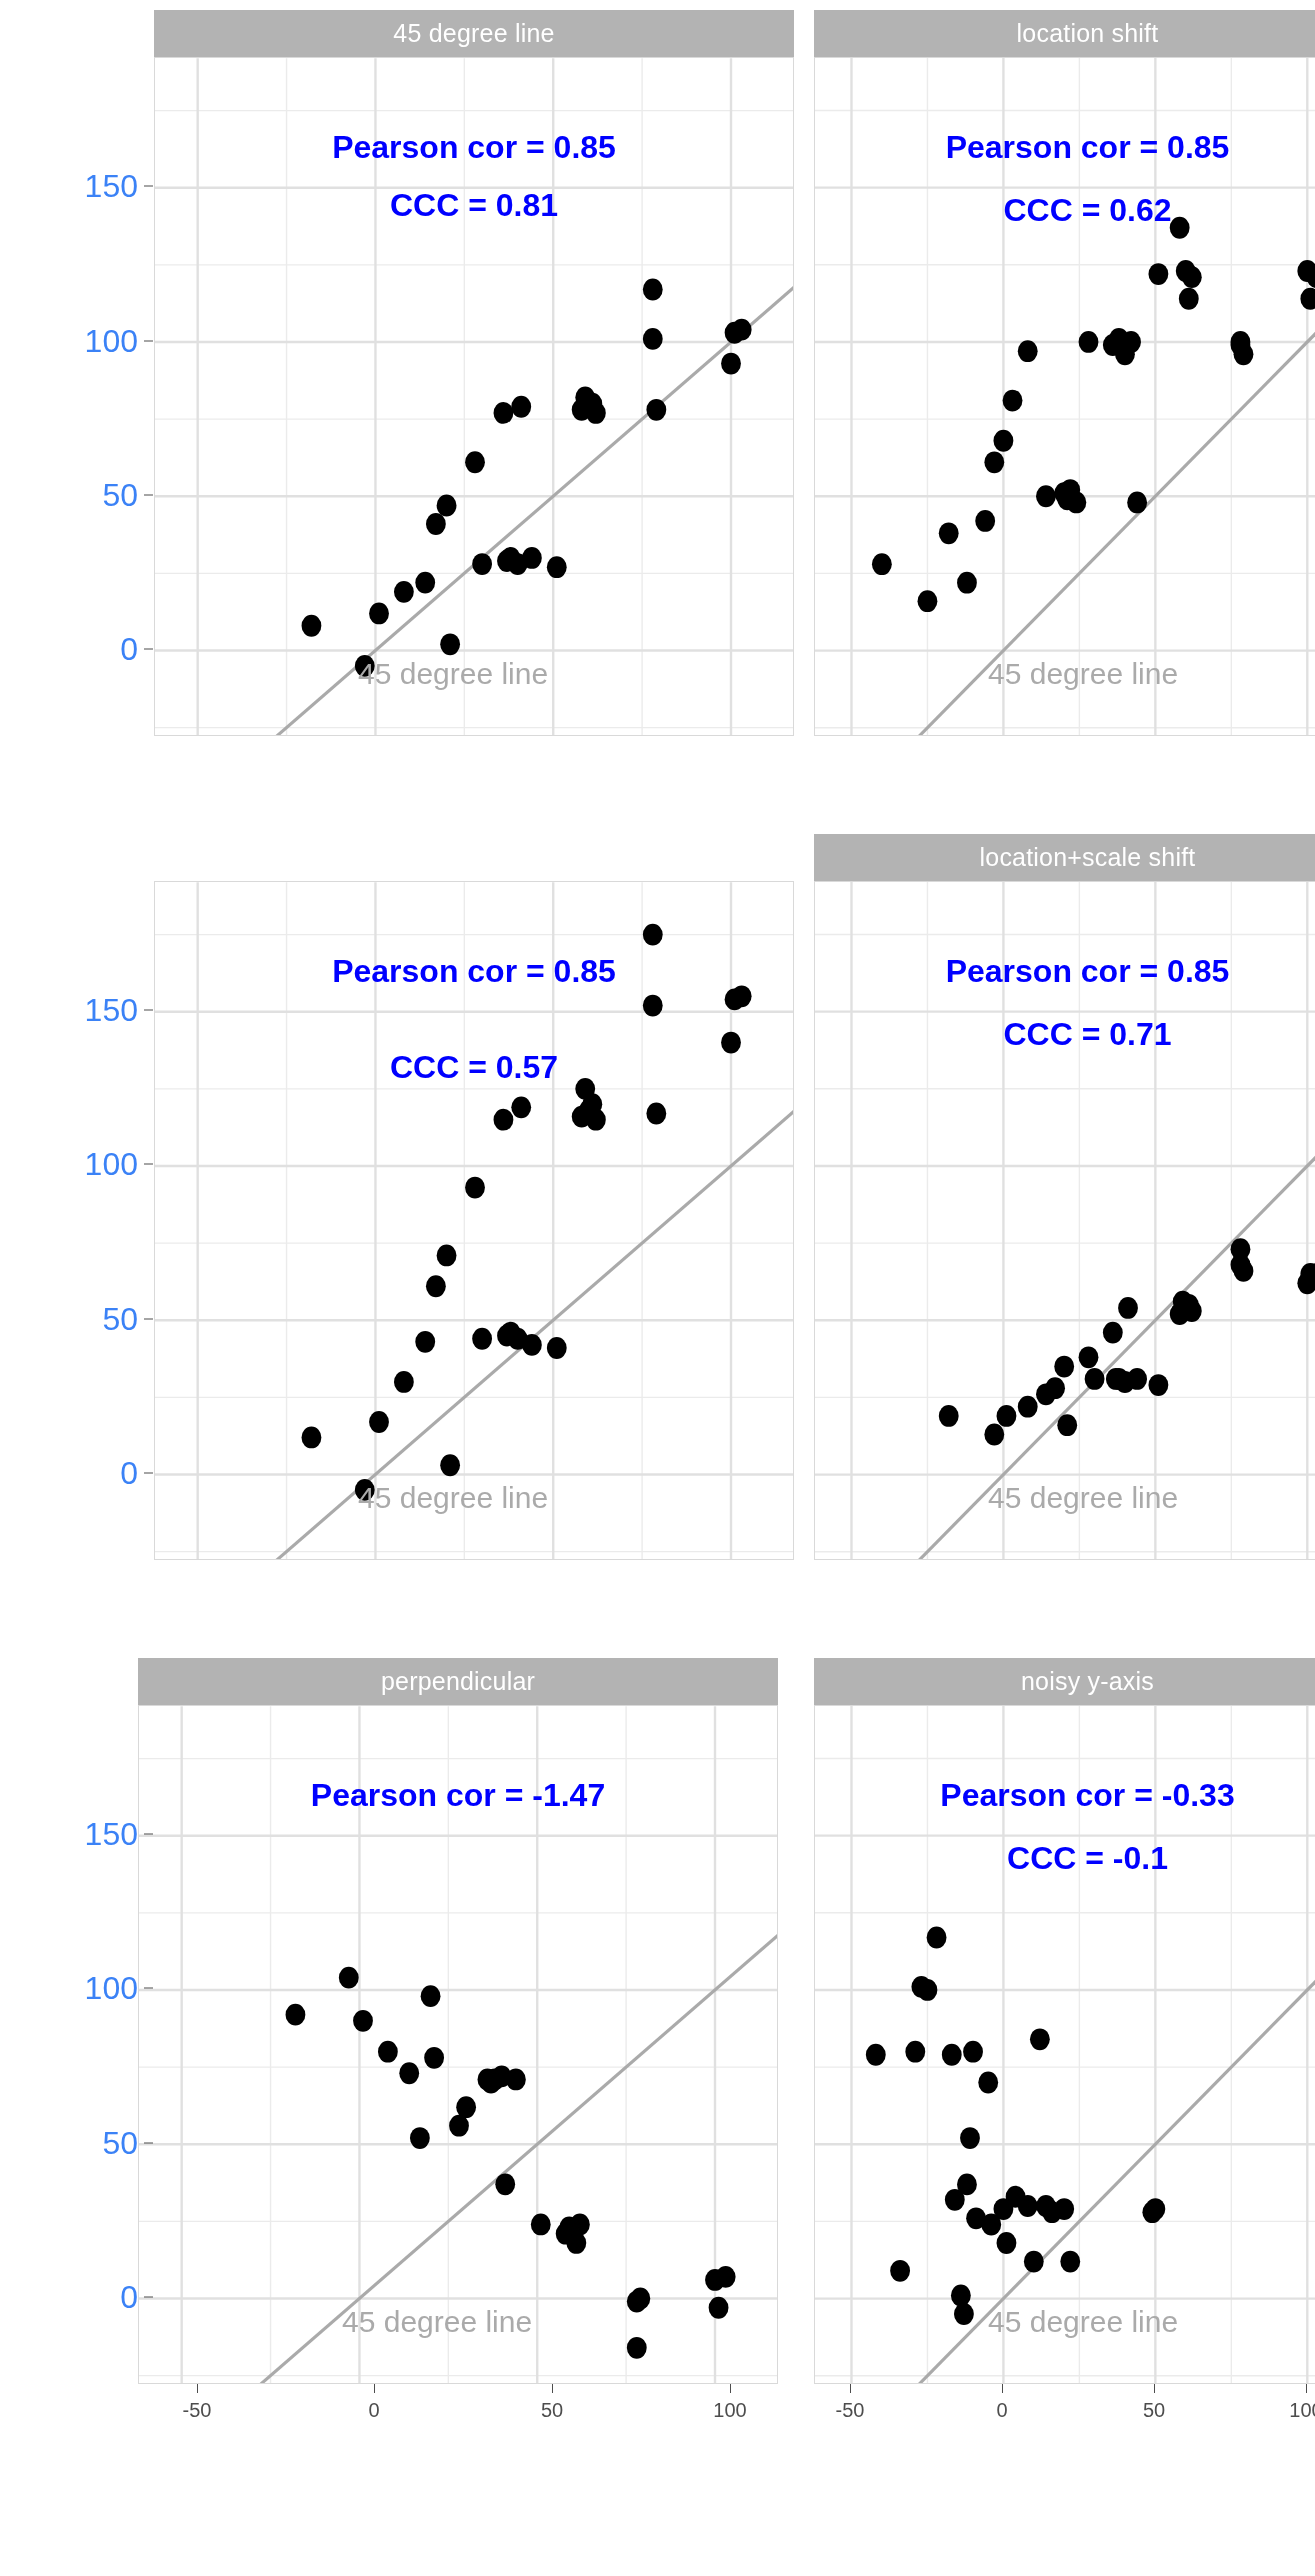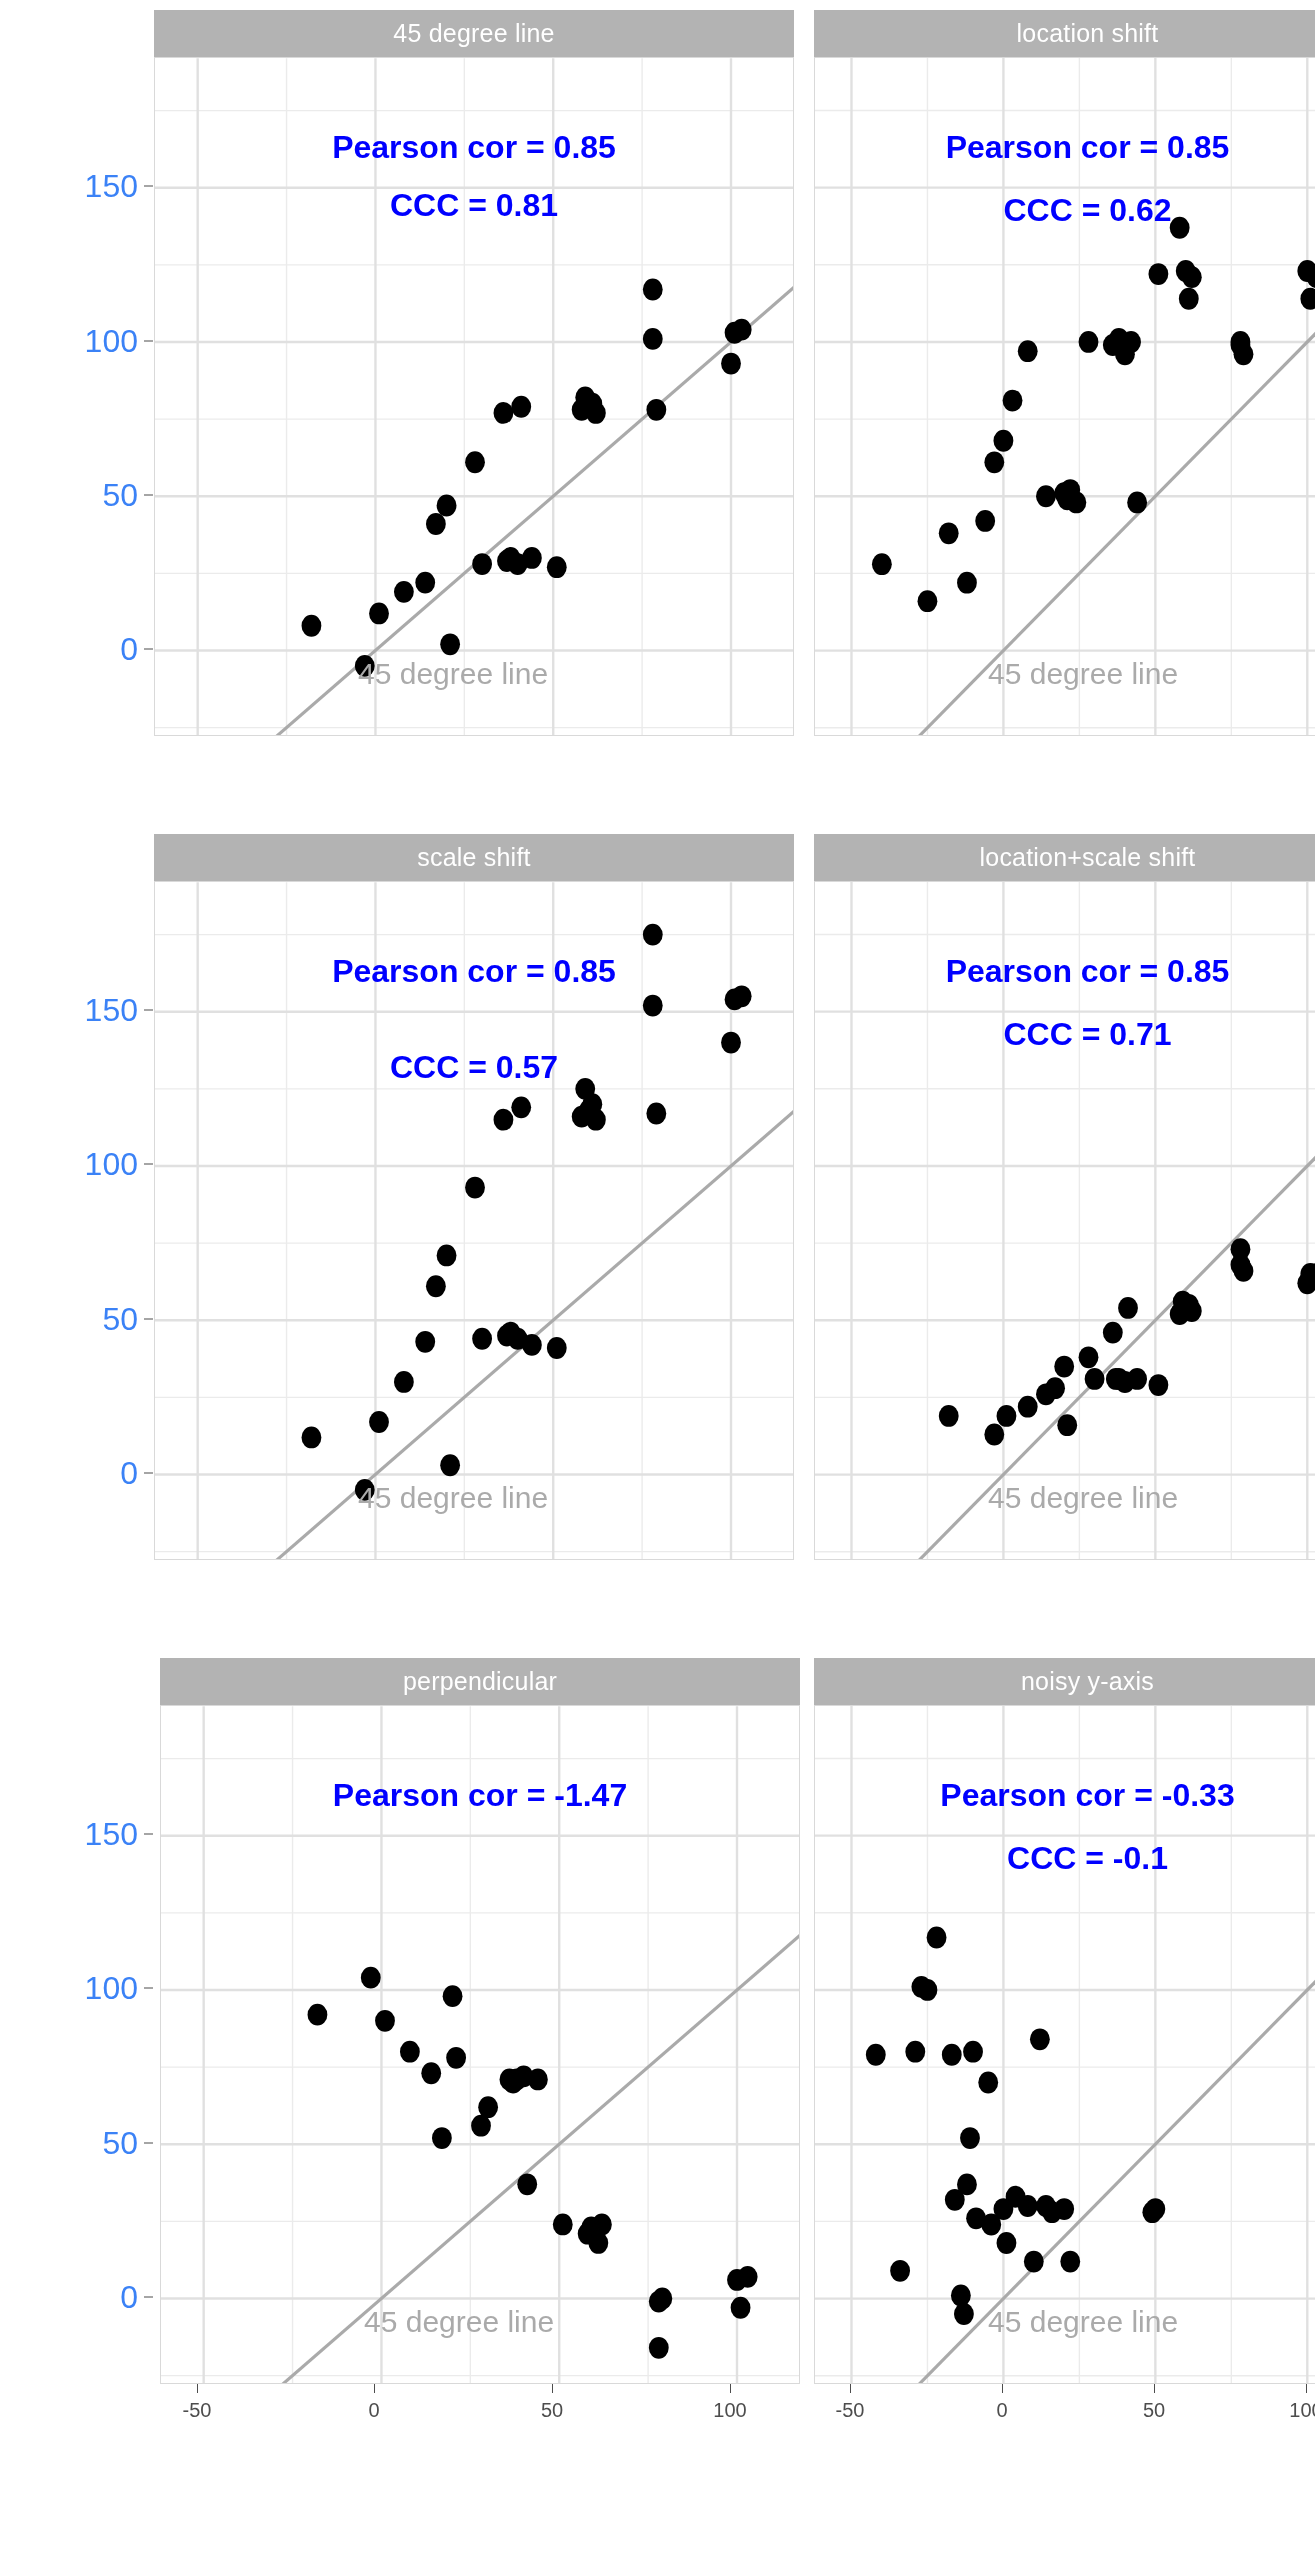--- a/index.html
+++ b/index.html
@@ -220,21 +220,20 @@
           <ellipse cx="495.90000000000003" cy="214.5272727272727" rx="10" ry="11" fill="#000000"></ellipse>
           <ellipse cx="498.9611111111111" cy="242.5090909090909" rx="10" ry="11" fill="#000000"></ellipse>
           <ellipse cx="505.0833333333333" cy="220.74545454545455" rx="10" ry="11" fill="#000000"></ellipse>
         </svg>
         <div class="stat-line" style="top: 71px; color: rgb(0, 0, 255);">Pearson cor = 0.85</div>
         <div class="stat-line" style="top: 134px; color: rgb(0, 0, 255);">CCC = 0.62</div>
         <div class="line-label" style="left: 173px; top: 599px; color: rgb(170, 170, 170);">45 degree line</div>
       </div>
     </div>
     <div class="facet" style="left: 154px; top: 834px; width: 640px; height: 726px;">
-      <div class="facet-strip">scale shift</div>
       <div class="panel">
         <svg width="640" height="679" viewBox="0 0 645 684">
           <line x1="132.58333333333331" y1="0" x2="132.58333333333331" y2="684" stroke="#ebebeb" stroke-width="1.4"></line>
           <line x1="311.75" y1="0" x2="311.75" y2="684" stroke="#ebebeb" stroke-width="1.4"></line>
           <line x1="490.91666666666663" y1="0" x2="490.91666666666663" y2="684" stroke="#ebebeb" stroke-width="1.4"></line>
           <line x1="0" y1="674.6727272727272" x2="645" y2="674.6727272727272" stroke="#ebebeb" stroke-width="1.4"></line>
           <line x1="0" y1="519.2181818181818" x2="645" y2="519.2181818181818" stroke="#ebebeb" stroke-width="1.4"></line>
           <line x1="0" y1="363.76363636363635" x2="645" y2="363.76363636363635" stroke="#ebebeb" stroke-width="1.4"></line>
           <line x1="0" y1="208.3090909090909" x2="645" y2="208.3090909090909" stroke="#ebebeb" stroke-width="1.4"></line>
           <line x1="0" y1="52.85454545454547" x2="645" y2="52.85454545454547" stroke="#ebebeb" stroke-width="1.4"></line>
@@ -329,21 +328,21 @@
           <ellipse cx="431.6166666666667" cy="391.74545454545455" rx="10" ry="11" fill="#000000"></ellipse>
           <ellipse cx="495.90000000000003" cy="404.1818181818182" rx="10" ry="11" fill="#000000"></ellipse>
           <ellipse cx="498.9611111111111" cy="394.8545454545455" rx="10" ry="11" fill="#000000"></ellipse>
           <ellipse cx="505.0833333333333" cy="394.8545454545455" rx="10" ry="11" fill="#000000"></ellipse>
         </svg>
         <div class="stat-line" style="top: 71px; color: rgb(0, 0, 255);">Pearson cor = 0.85</div>
         <div class="stat-line" style="top: 134px; color: rgb(0, 0, 255);">CCC = 0.71</div>
         <div class="line-label" style="left: 173px; top: 599px; color: rgb(170, 170, 170);">45 degree line</div>
       </div>
     </div>
-    <div class="facet" style="left: 160px; top: 1658px; width: 640px; height: 726px;">
+    <div class="facet" style="left: 138px; top: 1658px; width: 640px; height: 726px;">
       <div class="facet-strip">perpendicular</div>
       <div class="panel">
         <svg width="640" height="679" viewBox="0 0 645 684">
           <line x1="132.58333333333331" y1="0" x2="132.58333333333331" y2="684" stroke="#ebebeb" stroke-width="1.4"></line>
           <line x1="311.75" y1="0" x2="311.75" y2="684" stroke="#ebebeb" stroke-width="1.4"></line>
           <line x1="490.91666666666663" y1="0" x2="490.91666666666663" y2="684" stroke="#ebebeb" stroke-width="1.4"></line>
           <line x1="0" y1="674.6727272727272" x2="645" y2="674.6727272727272" stroke="#ebebeb" stroke-width="1.4"></line>
           <line x1="0" y1="519.2181818181818" x2="645" y2="519.2181818181818" stroke="#ebebeb" stroke-width="1.4"></line>
           <line x1="0" y1="363.76363636363635" x2="645" y2="363.76363636363635" stroke="#ebebeb" stroke-width="1.4"></line>
           <line x1="0" y1="208.3090909090909" x2="645" y2="208.3090909090909" stroke="#ebebeb" stroke-width="1.4"></line>

